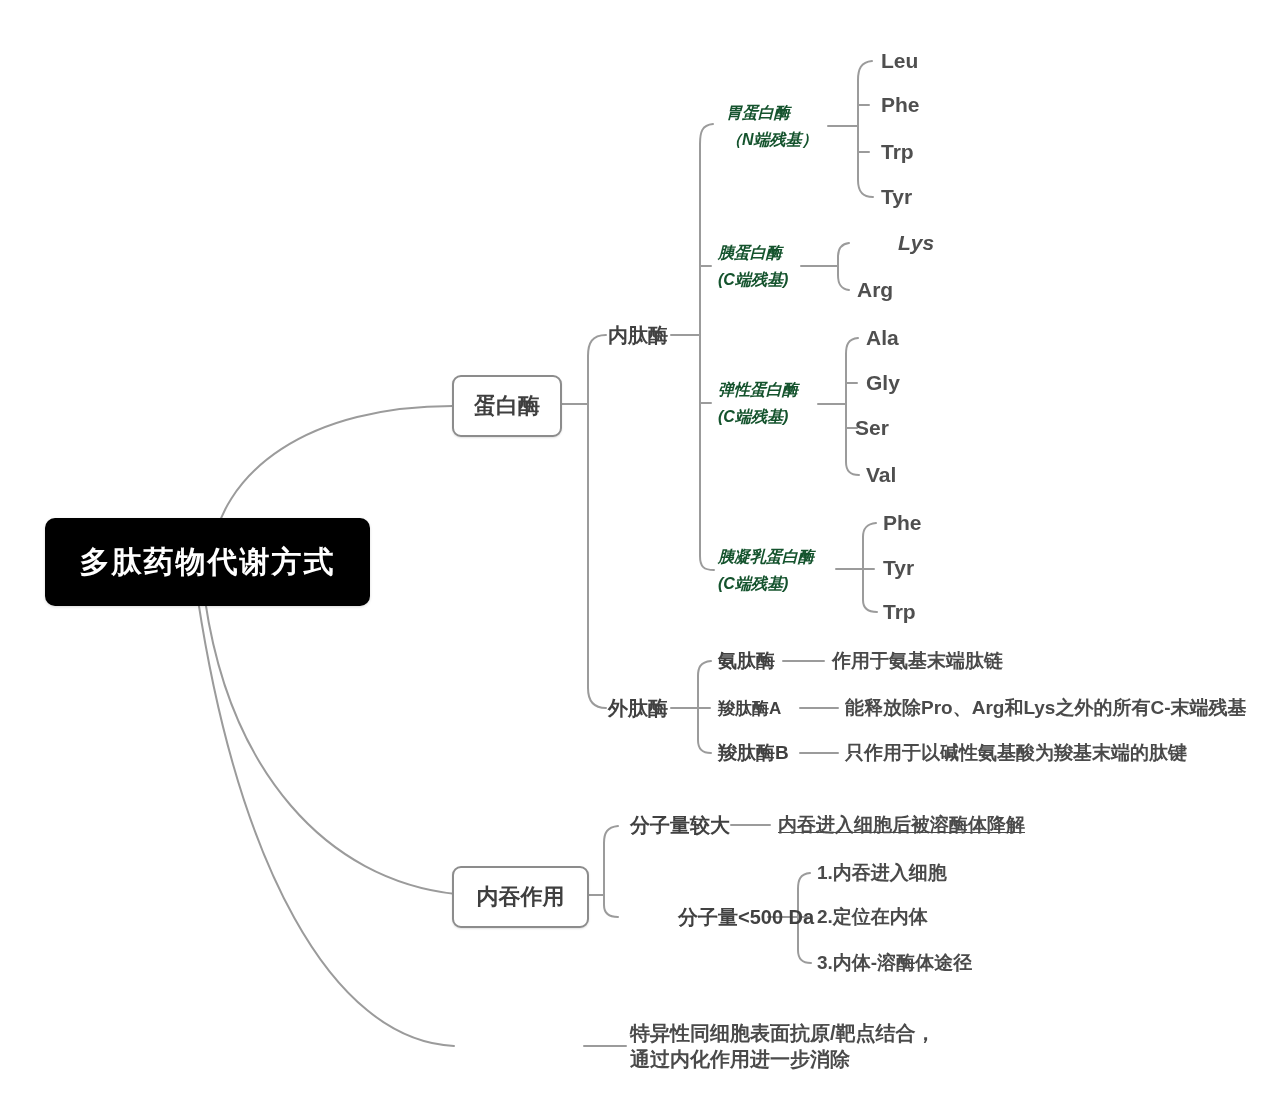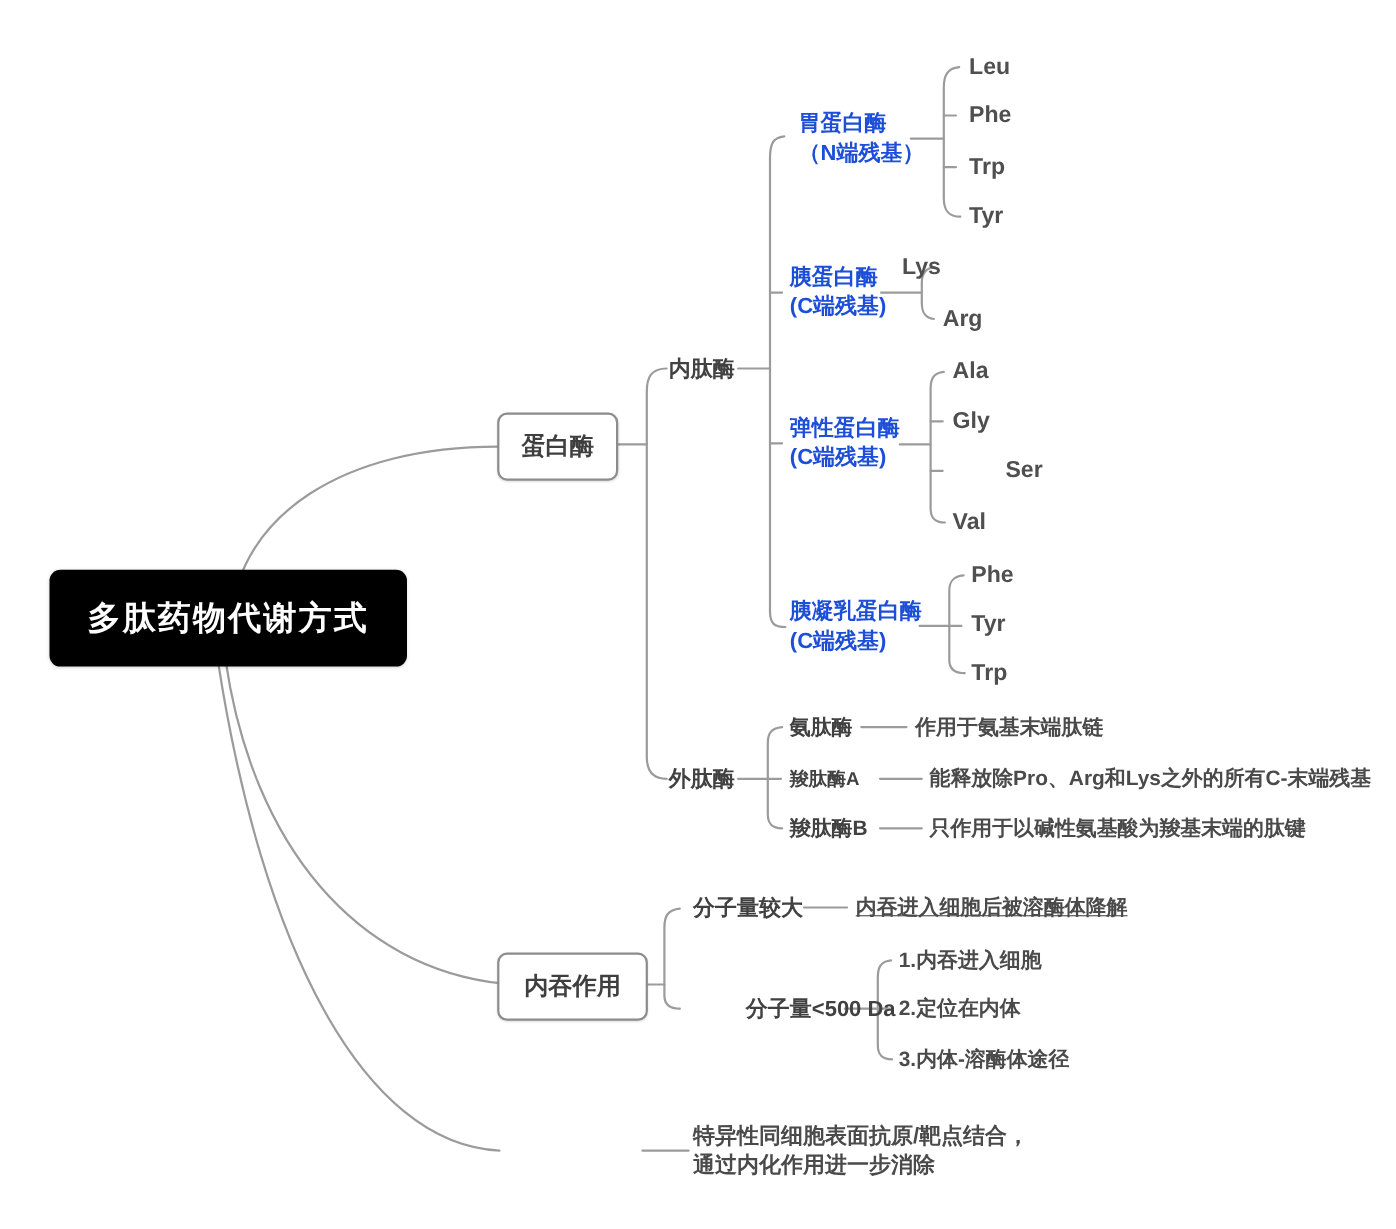--- a/index.html
+++ b/index.html
@@ -21,21 +21,21 @@
     color:#ffffff;font-size:30px;font-weight:bold;letter-spacing:2px;
     box-shadow:0 1px 3px rgba(0,0,0,0.15);
   }
   .node-box{
     background:#ffffff;border:2px solid #8C8C8C;border-radius:9px;
     display:flex;align-items:center;justify-content:center;
     color:#3F3F3F;font-size:22px;font-weight:bold;
     box-shadow:0 1px 2px rgba(0,0,0,0.12);
   }
   .lbl{color:#414141;font-size:20px;font-weight:bold;}
-  .enzyme{color:#1d4ed8;font-size:20px;font-weight:bold;line-height:27px;white-space:nowrap;}
+  .enzyme{color:#14532d;font-size:16px;font-weight:bold;line-height:27px;white-space:nowrap;font-style:italic;}
   .leaf{color:#4F4F4F;font-size:21px;font-weight:bold;}
   .desc{color:#4A4A4A;font-size:19px;font-weight:bold;text-align:center;}
   .step{color:#4A4A4A;font-size:19px;font-weight:bold;}
   .target-desc{color:#4A4A4A;font-size:20px;font-weight:bold;line-height:26px;white-space:nowrap;}
 </style>
 </head>
 <body>
 
 <div id="canvas">
 
@@ -110,26 +110,26 @@
   <div class="abs vcenter enzyme" style="left:718px;top:570px;">
     <div>胰凝乳蛋白酶</div>
     <div>(C端残基)</div>
   </div>
 
   <div class="abs vcenter leaf" style="left:881px;top:61px;">Leu</div>
   <div class="abs vcenter leaf" style="left:881px;top:105px;">Phe</div>
   <div class="abs vcenter leaf" style="left:881px;top:152px;">Trp</div>
   <div class="abs vcenter leaf" style="left:881px;top:197px;">Tyr</div>
 
-  <div class="abs vcenter leaf" style="left:820px;top:243px;">Lys</div>
+  <div class="abs vcenter leaf" style="left:898px;top:243px;font-style:italic;">Lys</div>
   <div class="abs vcenter leaf" style="left:857px;top:290px;">Arg</div>
 
   <div class="abs vcenter leaf" style="left:866px;top:338px;">Ala</div>
   <div class="abs vcenter leaf" style="left:866px;top:383px;">Gly</div>
-  <div class="abs vcenter leaf" style="left:914px;top:428px;">Ser</div>
+  <div class="abs vcenter leaf" style="left:855px;top:428px;">Ser</div>
   <div class="abs vcenter leaf" style="left:866px;top:475px;">Val</div>
 
   <div class="abs vcenter leaf" style="left:883px;top:523px;">Phe</div>
   <div class="abs vcenter leaf" style="left:883px;top:568px;">Tyr</div>
   <div class="abs vcenter leaf" style="left:883px;top:612px;">Trp</div>
 
   <div class="abs vcenter lbl" style="left:718px;top:661px;font-size:19px;">氨肽酶</div>
   <div class="abs vcenter lbl" style="left:718px;top:708px;font-size:17px;">羧肽酶A</div>
   <div class="abs vcenter lbl" style="left:718px;top:753px;font-size:19px;">羧肽酶B</div>
 

